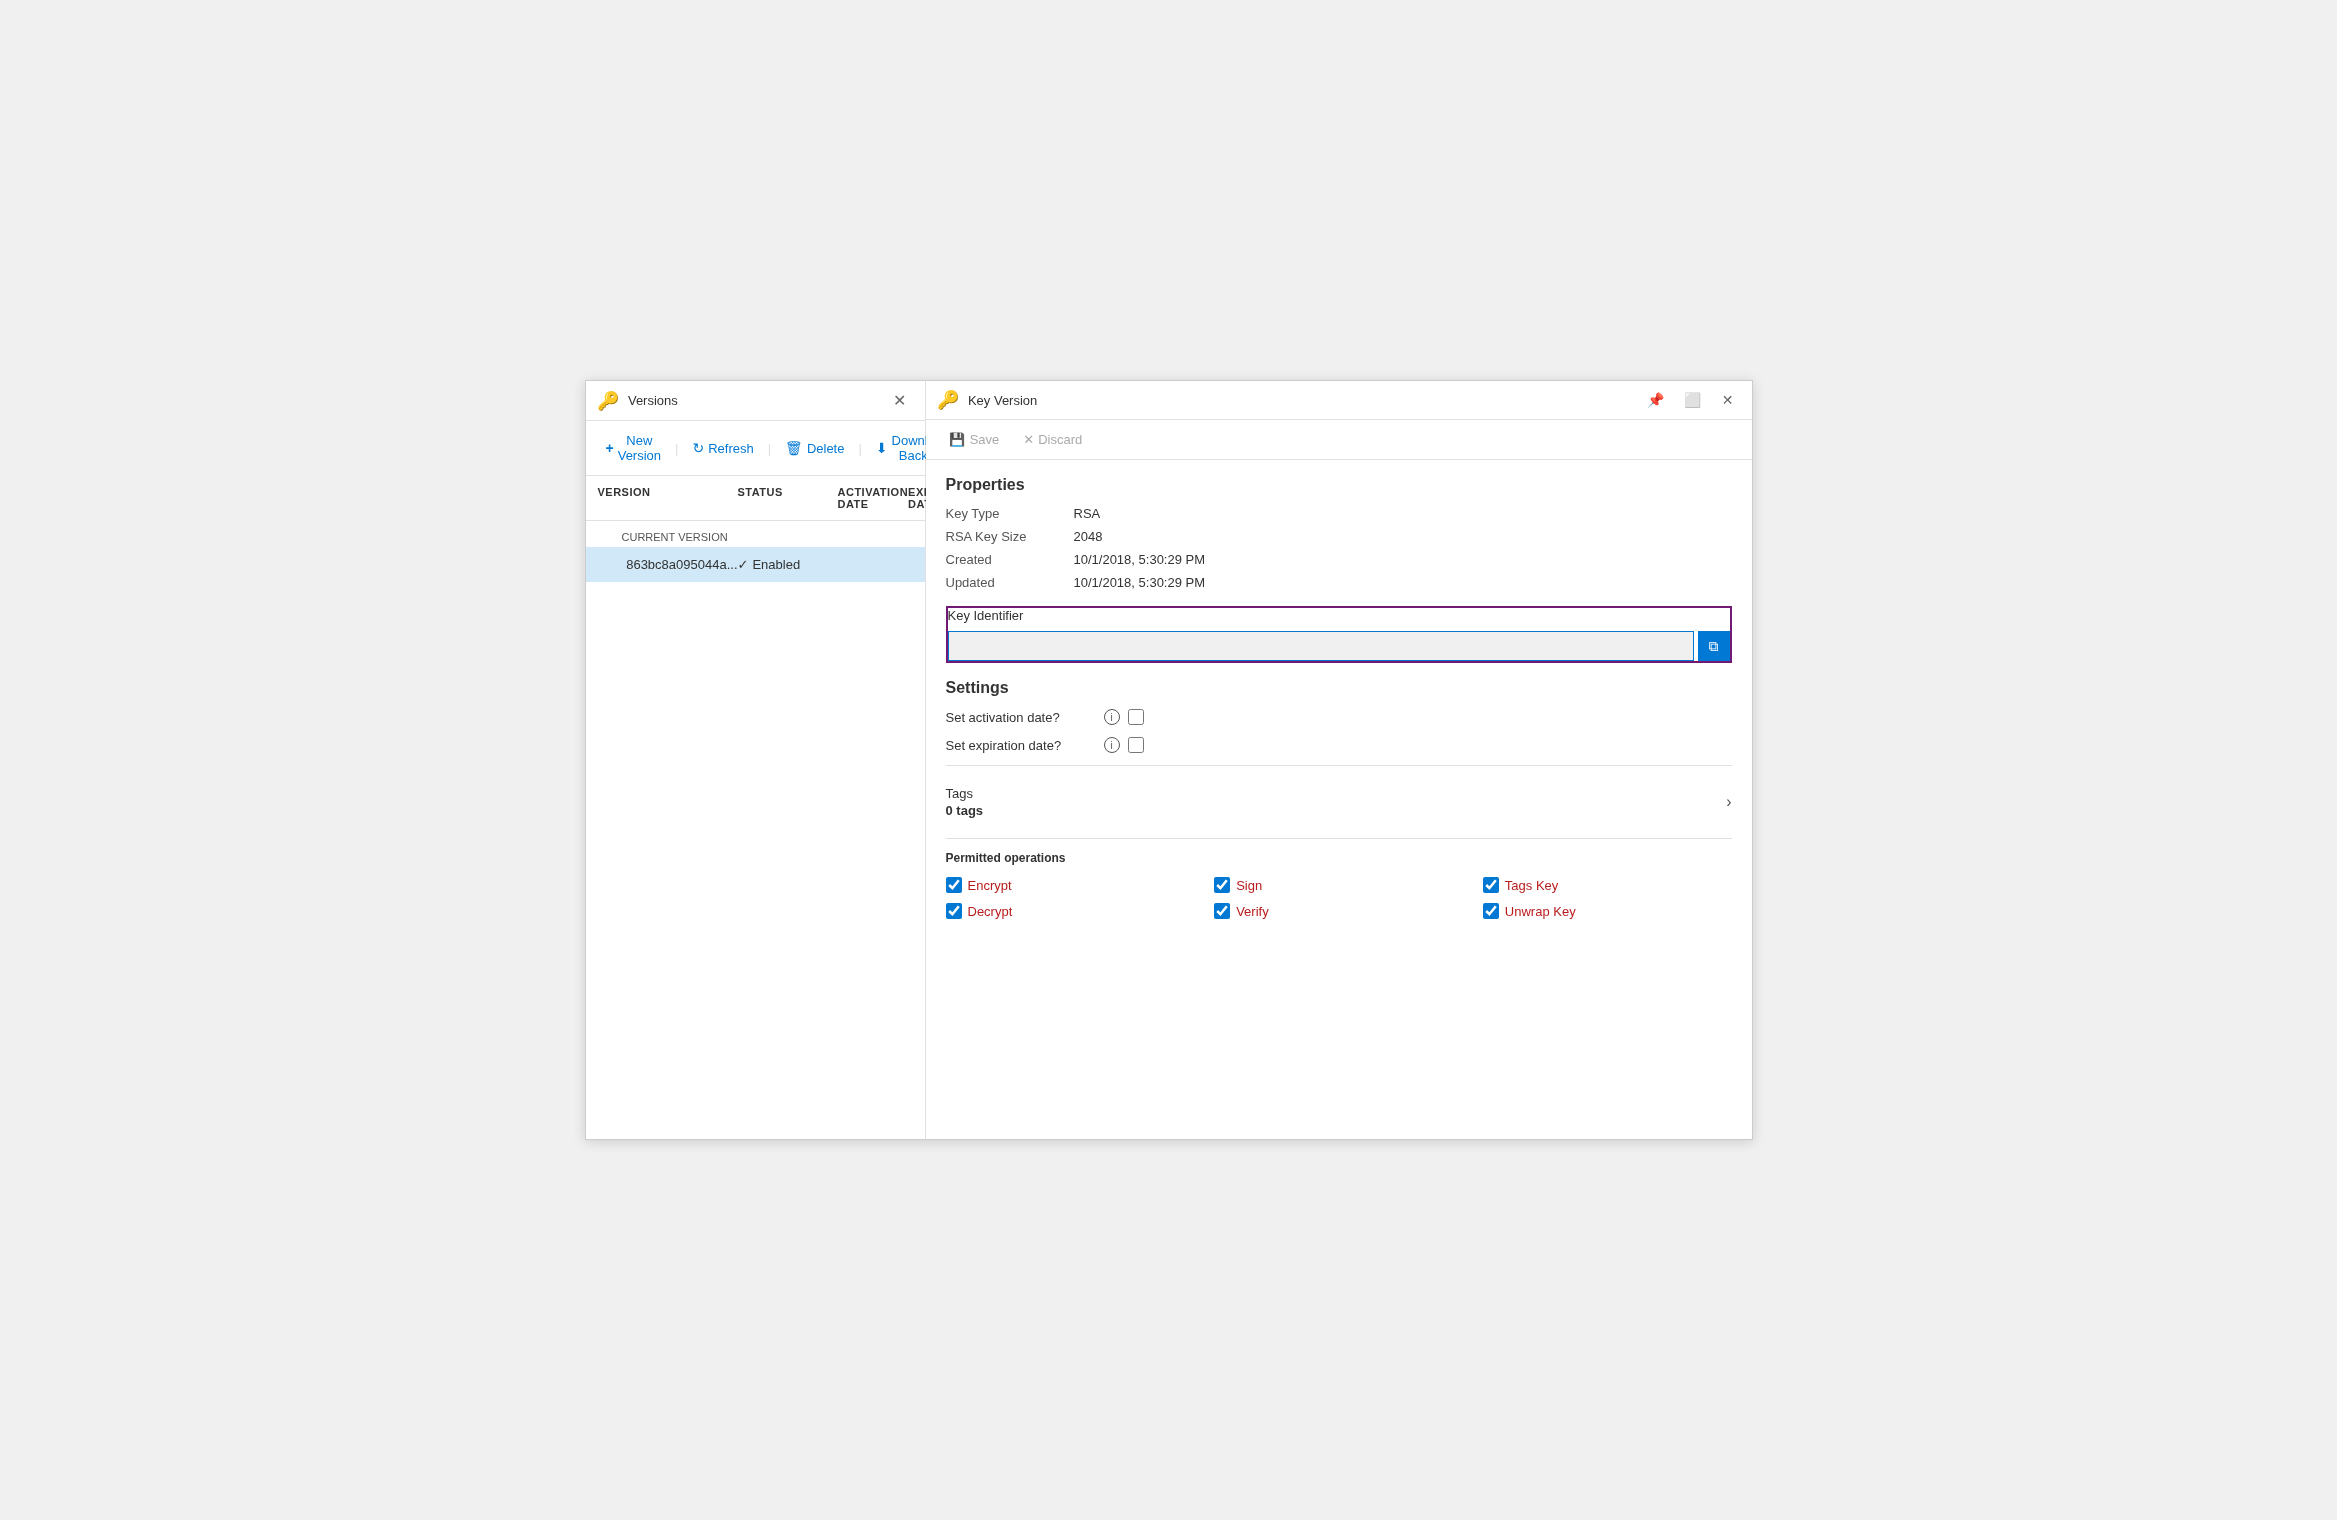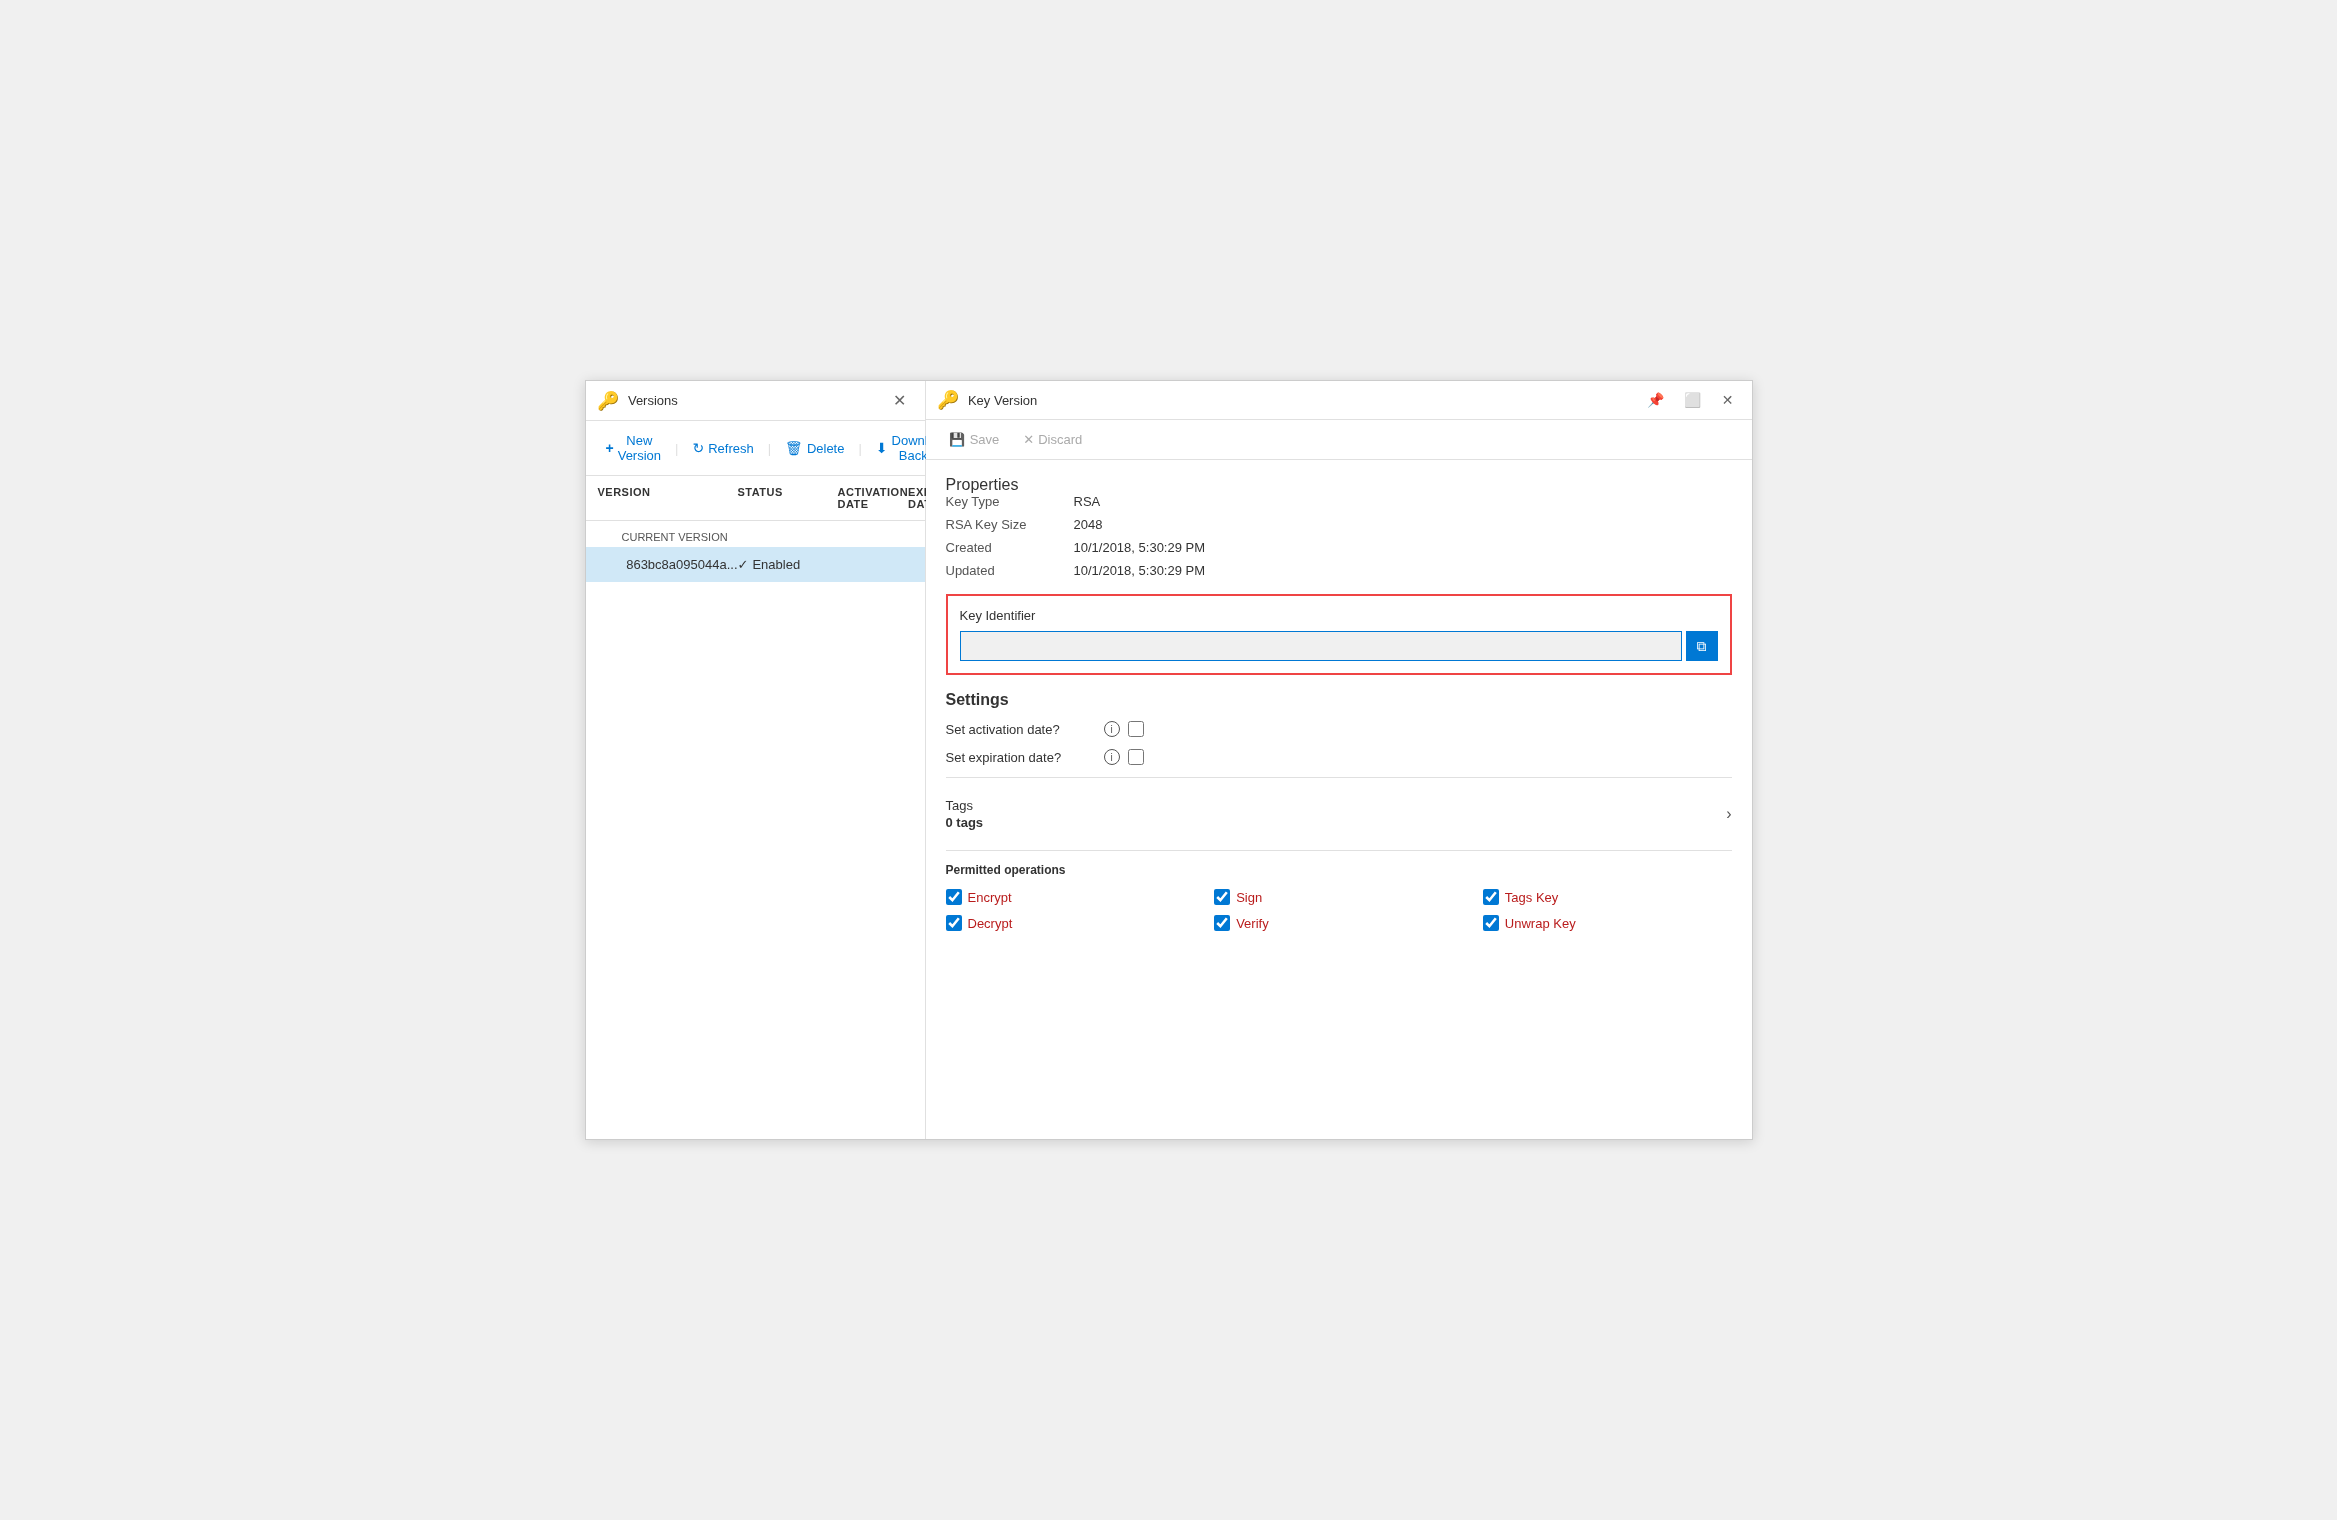--- a/index.html
+++ b/index.html
@@ -169,44 +169,44 @@
       padding: 4px 8px;
     }
     .right-toolbar-btn.disabled { color: #aaa; cursor: default; }
     .right-content {
       flex: 1;
       overflow-y: auto;
       padding: 16px 20px;
     }
     .section-heading {
       font-size: 16px;
-      font-weight: 400;
-      color: #333;
+      font-weight: 700;
+      color: #333;
+      margin-bottom: 12px;
     }
     .property-row {
       display: flex;
       align-items: baseline;
       margin-bottom: 8px;
       gap: 8px;
     }
     .prop-label {
       width: 120px;
       color: #555;
       font-size: 13px;
       flex-shrink: 0;
     }
     .prop-value {
       color: #333;
       font-size: 13px;
     }
     .key-identifier-section {
       margin-top: 16px;
       margin-bottom: 16px;
-      border: 2px solid #ef4444;
-      padding: 12px;
+      border: 2px solid #701a75;
     }
     .key-id-label {
       font-size: 13px;
       color: #333;
       margin-bottom: 8px;
     }
     .key-id-input-row {
       display: flex;
       align-items: center;
       gap: 4px;

